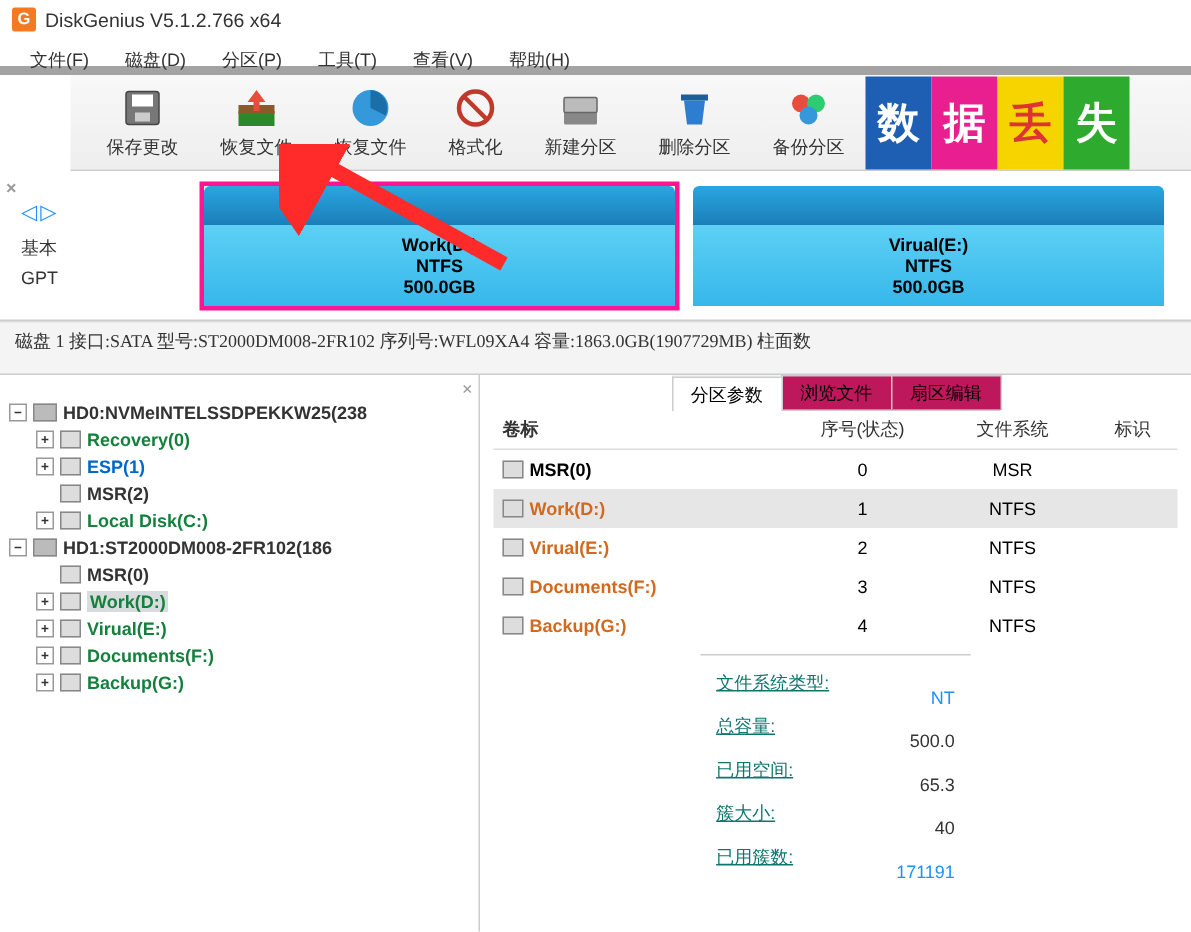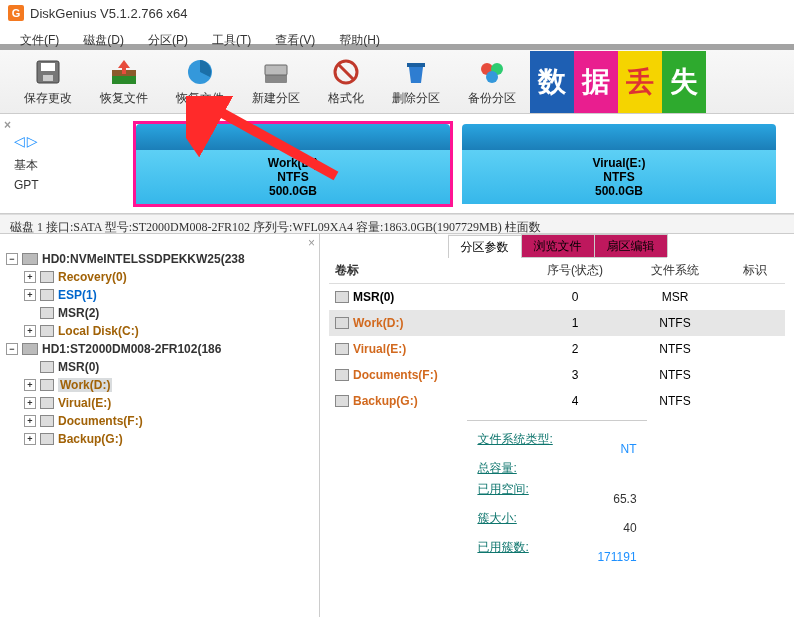--- a/index.html
+++ b/index.html
@@ -5,52 +5,52 @@
 * { margin: 0; padding: 0; box-sizing: border-box; font-family: "Microsoft YaHei", Arial, sans-serif; font-size: 12px; }
 body { background: #fff; width: 794px; height: 621px; overflow: hidden; }
 
 .title-bar { display: flex; align-items: center; padding: 4px 8px; background: #fff; height: 26px; }
 .title-icon { width: 16px; height: 16px; background: #f47920; border-radius: 2px; margin-right: 6px; display: flex; align-items: center; justify-content: center; color: white; font-weight: bold; font-size: 11px; }
 .title-text { font-size: 13px; color: #333; }
 
 .menu-bar { display: flex; padding: 4px 8px; border-bottom: 6px solid #a3a3a3; background: #fff; height: 24px; }
 .menu-item { padding: 2px 12px; color: #333; cursor: pointer; }
 
-.toolbar { display: flex; background: linear-gradient(#f8f8f8, #eee); border-bottom: 1px solid #ccc; height: 64px; padding-left: 10px; }
+.toolbar { display: flex; background: linear-gradient(#f8f8f8, #eee); border-bottom: 1px solid #ccc; height: 64px; padding-left: 10px; margin-left: 47px; }
 .toolbar-btn { display: flex; flex-direction: column; align-items: center; justify-content: center; padding: 4px 14px; cursor: pointer; position: relative; }
 .toolbar-icon { width: 32px; height: 32px; display: flex; align-items: center; justify-content: center; }
 .toolbar-label { font-size: 12px; color: #333; margin-top: 2px; }
 .logo-area { display: flex; align-items: center; }
 .logo-char { width: 44px; height: 62px; display: flex; align-items: center; justify-content: center; font-size: 28px; color: white; font-weight: bold; }
 
 .disk-strip-area { display: flex; align-items: center; padding: 6px; border-bottom: 1px solid #ccc; height: 100px; position:relative; }
 .close-x { position:absolute; left:4px; top:4px; color:#999; cursor:pointer; font-weight:bold; }
 .left-label { display: flex; flex-direction: column; align-items: flex-start; padding: 8px; width: 130px; font-family: "SimSun", serif; }
 .arrow-pair { display:flex; gap:2px; margin-bottom:6px; }
 .arrow-icon { color: #1e90ff; font-size:14px; cursor:pointer; }
 .lbl { color:#333; margin:2px 0; }
 
 .vol-card { flex: 1; display: flex; flex-direction: column; align-items: center; justify-content: center; height: 80px; position: relative; margin-right: 12px; }
 .vol-card.selected { outline: 3px solid #ff1493; }
 .vol-top { height: 26px; width:100%; background: linear-gradient(#2aa6e1, #1b7eb8); border-top-left-radius: 4px; border-top-right-radius: 4px; }
 .vol-body { flex:1; width:100%; background: linear-gradient(#5dd0f5, #36b7ea); display:flex; flex-direction:column; align-items:center; justify-content:center; color:#000; font-weight:bold; }
 
-.status-line { background:#f4f4f4; border-top:1px solid #ddd; border-bottom:1px solid #ccc; padding:4px 10px; font-family:"SimSun", serif; color:#333; height:20px; white-space:nowrap; }
+.status-line { background:#f4f4f4; border-top:1px solid #ddd; border-bottom:1px solid #ccc; padding:4px 10px; font-family:"SimSun", serif; color:#333; height:36px; white-space:nowrap; }
 
 .main-area { display:flex; height:calc(621px - 26px - 24px - 64px - 100px - 24px); }
 .tree-panel { width:320px; border-right:1px solid #ccc; overflow:hidden; position:relative; }
 .tree-panel .close-x2 { position:absolute; right:4px; top:2px; color:#999; cursor:pointer; }
 .tree-content { padding-top:16px; padding-left:6px; font-family:"SimSun", Consolas, monospace; font-weight:bold; }
 .tree-row { display:flex; align-items:center; padding:2px 0; cursor:pointer; }
 .toggle { width:12px; height:12px; border:1px solid #999; display:inline-flex; align-items:center; justify-content:center; margin-right:4px; font-size:9px; line-height:1; color:#333; }
 .disk-ico { width:16px; height:12px; background:#bbb; margin-right:4px; border:1px solid #888; display:inline-block; }
 .vol-ico { width:14px; height:12px; background:#ddd; margin-right:4px; border:1px solid #888; display:inline-block; }
 .tree-lbl { color:#333; }
 .tree-lbl.blue { color:#0066cc; }
-.tree-lbl.orange { color:#a16207; }
+.tree-lbl.orange { color:#15803d; }
 .tree-lbl.selected { background:#d9dcde; padding:0 2px; }
 .indent1 { margin-left:18px; }
 
 .right-panel { flex:1; display:flex; flex-direction:column; overflow:hidden;align-items:center; }
 .tab-strip { display:flex; border-bottom:1px solid #ccc; height:24px; background:#f4f4f4; }
 .tab { padding:3px 12px; border:1px solid #ccc; border-bottom:none; margin-right:-1px; background:#be185d; cursor:pointer; }
 .tab.active { background:#fff; position:relative; top:1px;}
 
 .table-area { flex:0 0 auto; }
 .table-head, .table-row { display:flex; align-items:center; height:26px; padding-left:6px; }
@@ -115,34 +115,34 @@
       <svg width="30" height="30">
           <circle cx="15" cy="15" r="12" fill="#3498db"></circle>
           <path d="M15 3 A12 12 0 0 1 25 20 L15 15 Z" fill="#1b6fa8"></path>
         </svg>
     </div>
     <div class="toolbar-label">恢复文件</div>
   </div>
   <div class="toolbar-btn">
     <div class="toolbar-icon">
       <svg width="30" height="30">
+          <circle cx="15" cy="15" r="11" fill="none" stroke="#c0392b" stroke-width="3"></circle>
+          <line x1="8" y1="8" x2="22" y2="22" stroke="#c0392b" stroke-width="3"></line>
+        </svg>
+    </div>
+    <div class="toolbar-label">格式化</div>
+  </div>
+  <div class="toolbar-btn">
+    <div class="toolbar-icon">
+      <svg width="30" height="30">
           <rect x="4" y="16" width="22" height="10" rx="1" fill="#888"></rect>
           <rect x="4" y="8" width="22" height="10" rx="1" fill="#bbb" stroke="#666"></rect>
         </svg>
     </div>
     <div class="toolbar-label">新建分区</div>
-  </div>
-  <div class="toolbar-btn">
-    <div class="toolbar-icon">
-      <svg width="30" height="30">
-          <circle cx="15" cy="15" r="11" fill="none" stroke="#c0392b" stroke-width="3"></circle>
-          <line x1="8" y1="8" x2="22" y2="22" stroke="#c0392b" stroke-width="3"></line>
-        </svg>
-    </div>
-    <div class="toolbar-label">格式化</div>
   </div>
   <div class="toolbar-btn">
     <div class="toolbar-icon">
       <svg width="30" height="30">
           <path d="M8 10 L22 10 L20 26 L10 26 Z" fill="#2e7dd1"></path>
           <rect x="6" y="6" width="18" height="4" fill="#1b5fa0"></rect>
         </svg>
     </div>
     <div class="toolbar-label">删除分区</div>
   </div>
@@ -320,20 +320,21 @@
         <div class="col-flag"></div>
       </div>
     </div>
     <div class="info-block">
       <div class="info-row">
           <span class="info-key">文件系统类型:</span>
           <span class="info-val blue">NT</span>
         </div>
       <div class="info-row">
           <span class="info-key">总容量:</span>
+          <span class="info-val black">500.0</span>
         </div>
       <div class="info-row">
           <span class="info-key">已用空间:</span>
           <span class="info-val black">65.3</span>
         </div>
       <div class="info-row">
           <span class="info-key">簇大小:</span>
           <span class="info-val black">40</span>
         </div>
       <div class="info-row">

